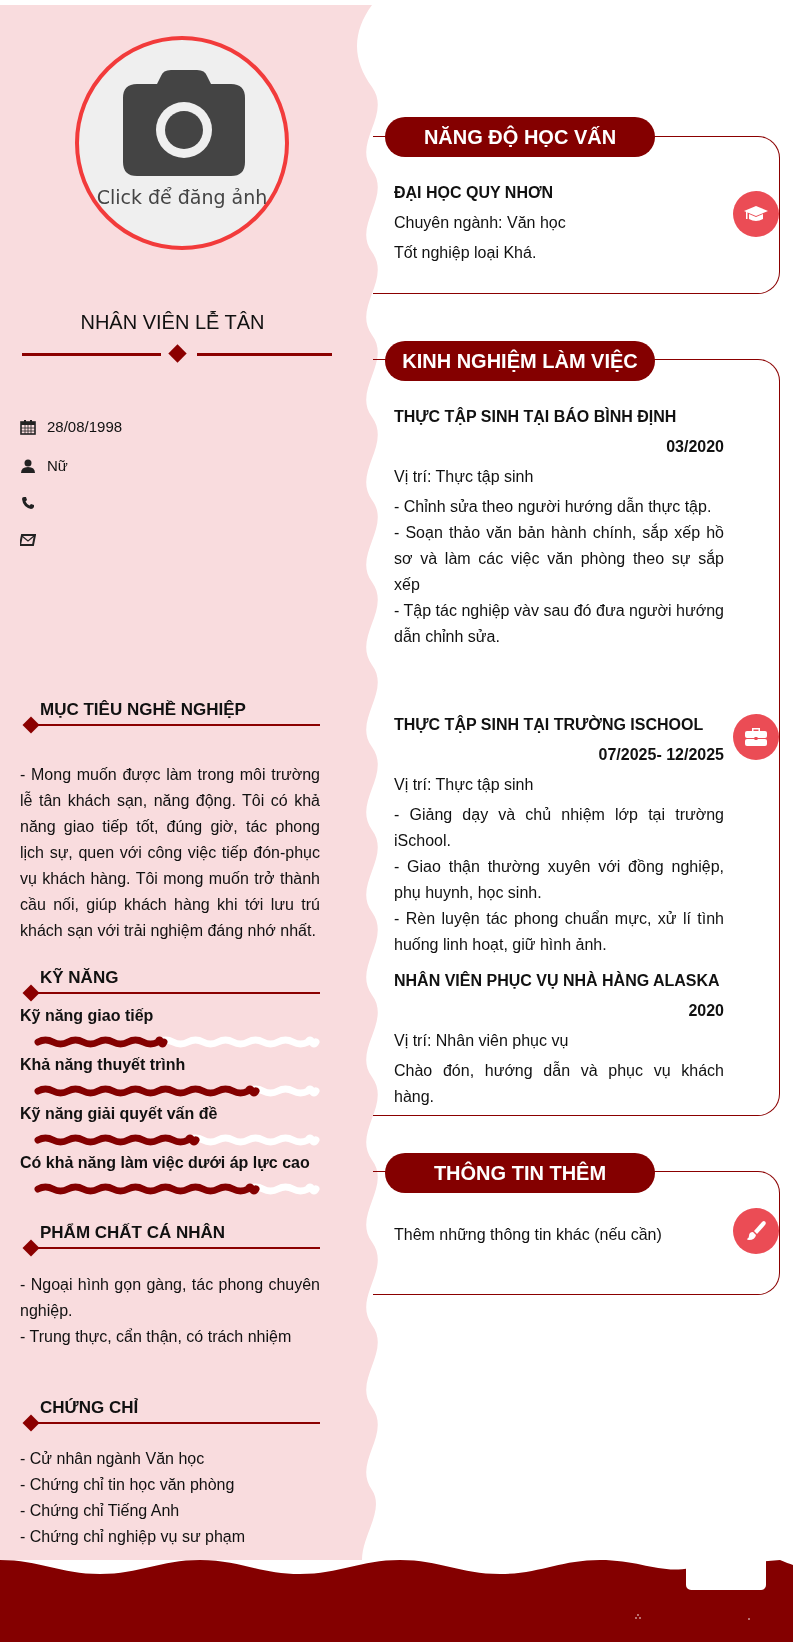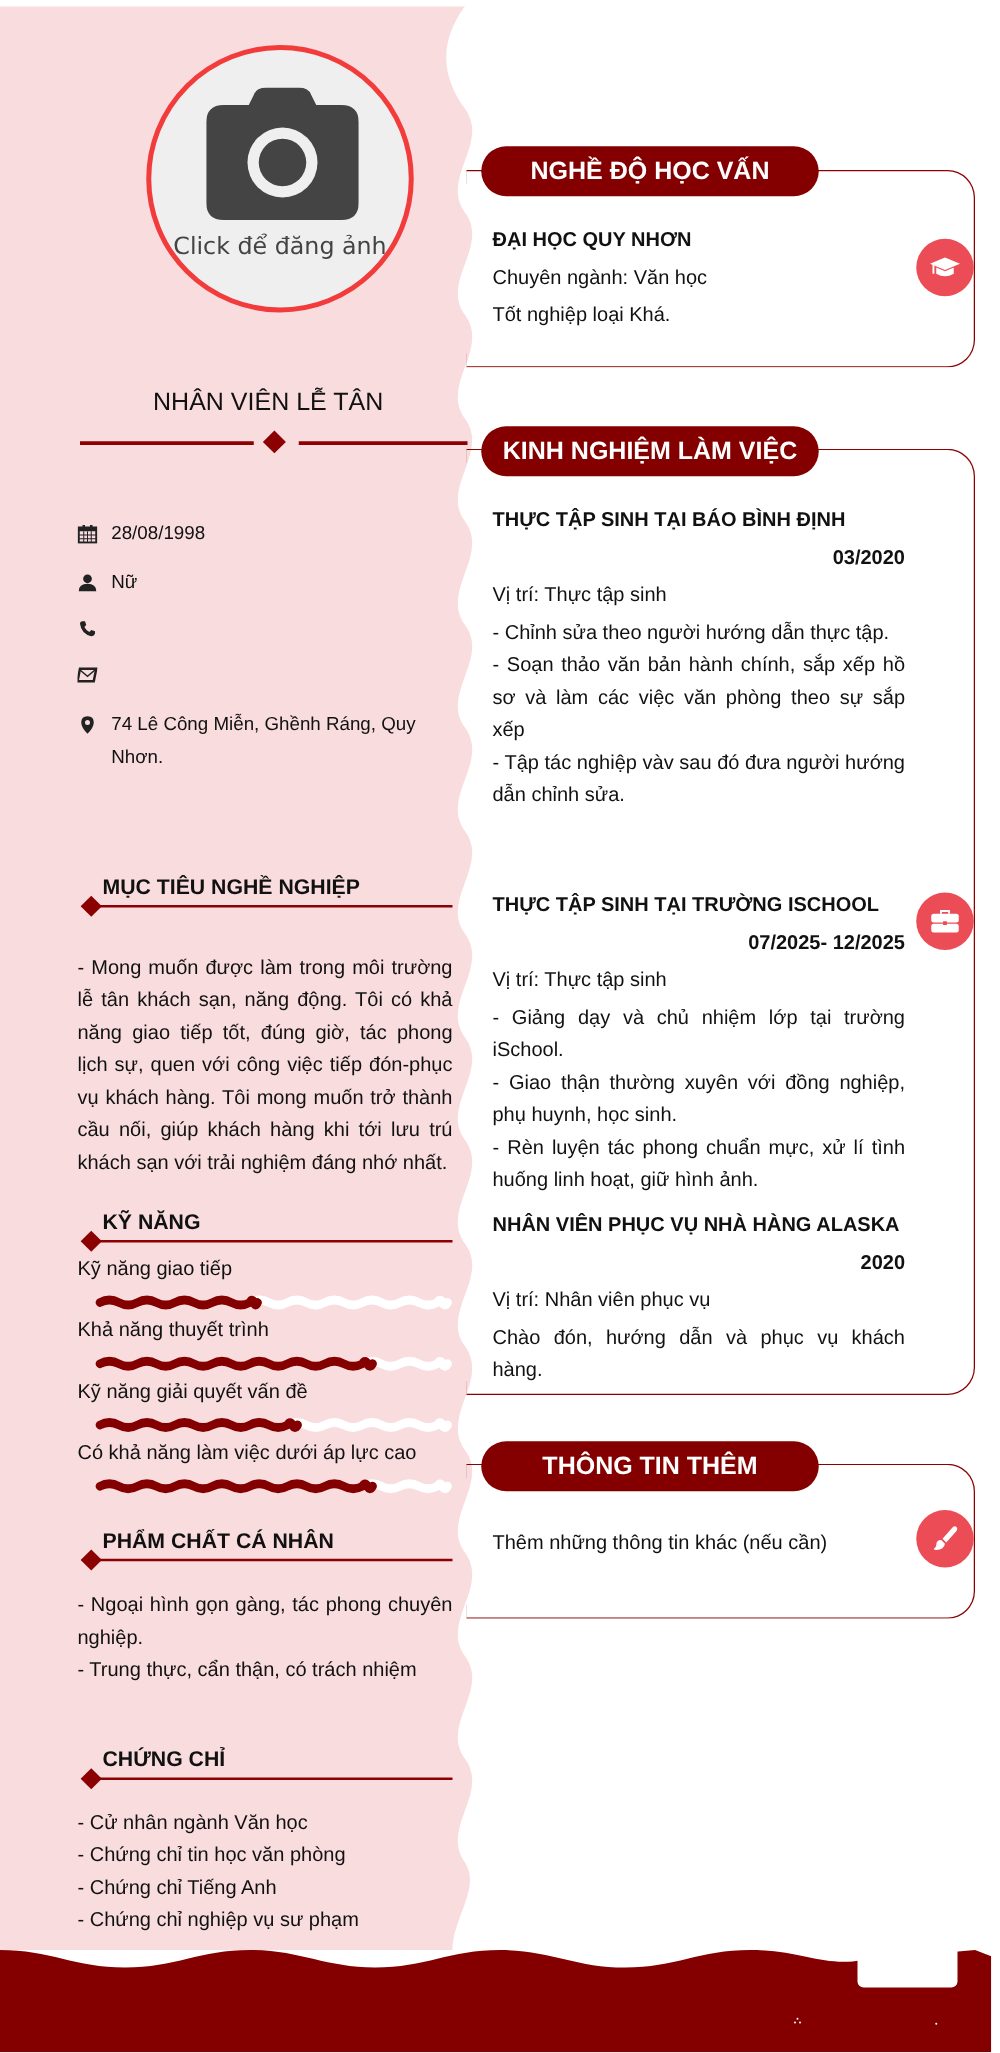--- a/index.html
+++ b/index.html
@@ -1,21 +1,21 @@
 <!DOCTYPE html>
 <html><head>
 <meta charset="utf-8">
 <style>
   * { box-sizing: border-box; margin: 0; padding: 0; }
   html, body { width: 800px; height: 1642px; background: #ffffff; overflow: hidden; }
   body { font-family: "Liberation Sans", "DejaVu Sans", sans-serif; color: #111; position: relative; }
 
   
   .sidebar-bg { position: absolute; left: 0; top: 5px; width: 380px; height: 1555px; }
-  .sidebar { position: absolute; left: 0; top: 0; width: 360px; height: 1580px; margin-left: 42px; }
+  .sidebar { position: absolute; left: 0; top: 0; width: 360px; height: 1580px; }
 
   .avatar { position: absolute; left: 75px; top: 36px; width: 214px; height: 214px; border-radius: 50%;
     background: #efefef; border: 4px solid #f23b3b; cursor: pointer; }
   .avatar svg { position: absolute; left: 44px; top: 30px; }
   .avatar-label { position: absolute; left: 0; right: 0; top: 146px; text-align: center; font-size: 19px; color: #444;
     font-family: "DejaVu Sans", sans-serif; }
 
   .name { position: absolute; left: 0; width: 345px; top: 262px; text-align: center; font-weight: bold; font-size: 28px; }
   .job-title { position: absolute; left: 0; width: 345px; top: 311px; text-align: center; font-size: 20px; }
   .title-divider { position: absolute; left: 22px; top: 345px; width: 310px; height: 16px; }
@@ -29,21 +29,21 @@
 
   .sec-head { position: absolute; left: 20px; width: 300px; height: 28px; }
   .sec-head .t { position: absolute; left: 0; right: 0; top: 0; text-align: left; font-weight: bold; font-size: 17px; padding-left: 20px; }
   .sec-head .ln { position: absolute; left: 8px; right: 0; top: 24px; height: 2px; background: #8b0000; }
   .sec-head .dm { position: absolute; left: 5px; top: 19px; width: 12px; height: 12px; background: #8b0000; transform: rotate(45deg); }
 
   .para { position: absolute; left: 20px; width: 300px; font-size: 16px; line-height: 26px; text-align: justify; }
   .para p { margin: 0; }
 
   .skill { position: absolute; left: 20px; width: 300px; }
-  .skill .lbl { font-size: 16px; line-height: 22px; }
+  .skill .lbl { font-size: 16px; line-height: 22px; font-weight: bold; }
   .skill svg { position: absolute; left: 14px; top: 30px; }
 
   
   .card { position: absolute; left: 373px; width: 407px; border: 1px solid #8b0000; border-left: none; border-radius: 0 22px 22px 0; }
   .card-head { position: absolute; left: 385px; height: 40px; width: 270px; background: #840000; border-radius: 20px;
     color: #fff; font-weight: bold; font-size: 20px; text-align: center; line-height: 40px; }
   .card-icon { position: absolute; left: 733px; width: 46px; height: 46px; border-radius: 50%; background: #eb4c55; }
   .card-icon svg { position: absolute; left: 11px; top: 11px; }
 
   .r-text { position: absolute; left: 394px; width: 330px; font-size: 16px; line-height: 26px; }
@@ -106,27 +106,20 @@
     </svg>
     <span class="tx"></span>
   </div>
   <div class="contact" style="top:527px">
     <svg class="ic" viewBox="0 0 16 16">
       <path d="M2,3 L15,3 L13,13 L0,13 Z" fill="none" stroke="#222" stroke-width="2"></path>
       <path d="M2,4 L8,9 L14,4" fill="none" stroke="#222" stroke-width="1.2"></path>
     </svg>
     <span class="tx"></span>
   </div>
-  <div class="contact" style="top:567px">
-    <svg class="ic" viewBox="0 0 16 16">
-      <path d="M8,1 Q13,1 13,6 Q13,10 8,15 Q3,10 3,6 Q3,1 8,1 Z" fill="#222"></path>
-      <circle cx="8" cy="6" r="2" fill="#f9dcde"></circle>
-    </svg>
-    <span class="tx">74 Lê Công Miễn, Ghềnh Ráng, Quy Nhơn.</span>
-  </div>
 
   <div class="sec-head" style="top:700px">
     <div class="t">MỤC TIÊU NGHỀ NGHIỆP</div>
     <div class="ln"></div>
       <div class="dm"></div>
   </div>
   <div class="para" style="top:762px">- Mong muốn được làm trong môi trường lễ tân khách sạn, năng động. Tôi có khả năng giao tiếp tốt, đúng giờ, tác phong lịch sự, quen với công việc tiếp đón-phục vụ khách hàng.  Tôi mong muốn trở thành cầu nối, giúp khách hàng khi tới lưu trú khách sạn với trải nghiệm đáng nhớ nhất.</div>
 
   <div class="sec-head" style="top:968px">
     <div class="t">KỸ NĂNG</div>
@@ -179,21 +172,21 @@
   </div>
   <div class="para" style="top:1446px">
     <p>- Cử nhân ngành Văn học</p>
     <p>- Chứng chỉ tin học văn phòng</p>
     <p>- Chứng chỉ Tiếng Anh</p>
     <p>- Chứng chỉ nghiệp vụ sư phạm</p>
   </div>
 </div>
 
 <div class="card" style="top:136px;height:158px"></div>
-<div class="card-head" style="top:117px">NGHỀ ĐỘ HỌC VẤN</div>
+<div class="card-head" style="top:117px">NĂNG ĐỘ HỌC VẤN</div>
 <div class="card-icon" style="top:191px">
   <svg width="24" height="24" viewBox="0 0 24 24">
     <path d="M12,4 L24,9 L12,14 L0,9 Z" fill="#fff"></path>
     <path d="M5,12 L5,17 Q12,21 19,17 L19,12 L12,15 Z" fill="#fff"></path>
     <rect x="2" y="9" width="1.5" height="8" fill="#fff"></rect>
   </svg>
 </div>
 <div class="r-text" style="top:180px">
   <p class="b">ĐẠI HỌC QUY NHƠN</p>
   <p>Chuyên ngành: Văn học</p>

